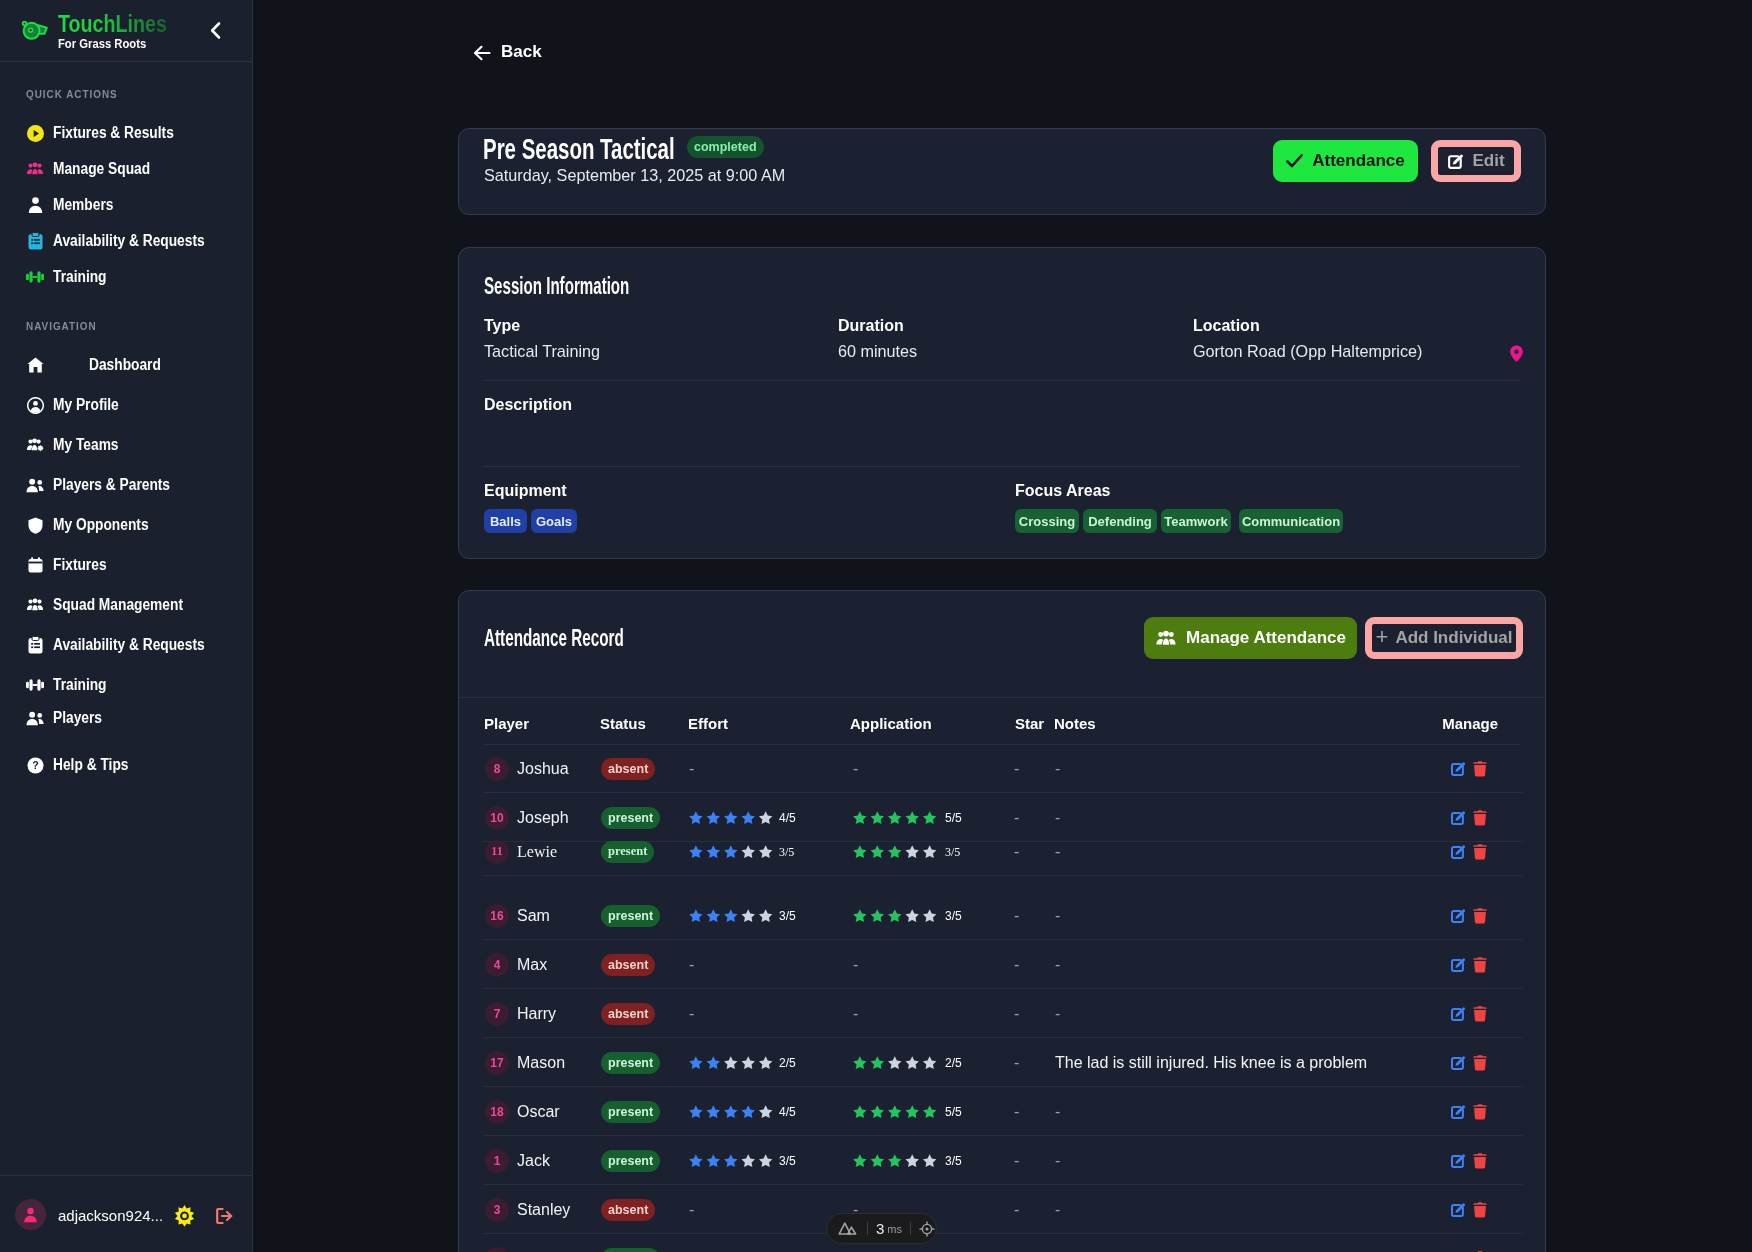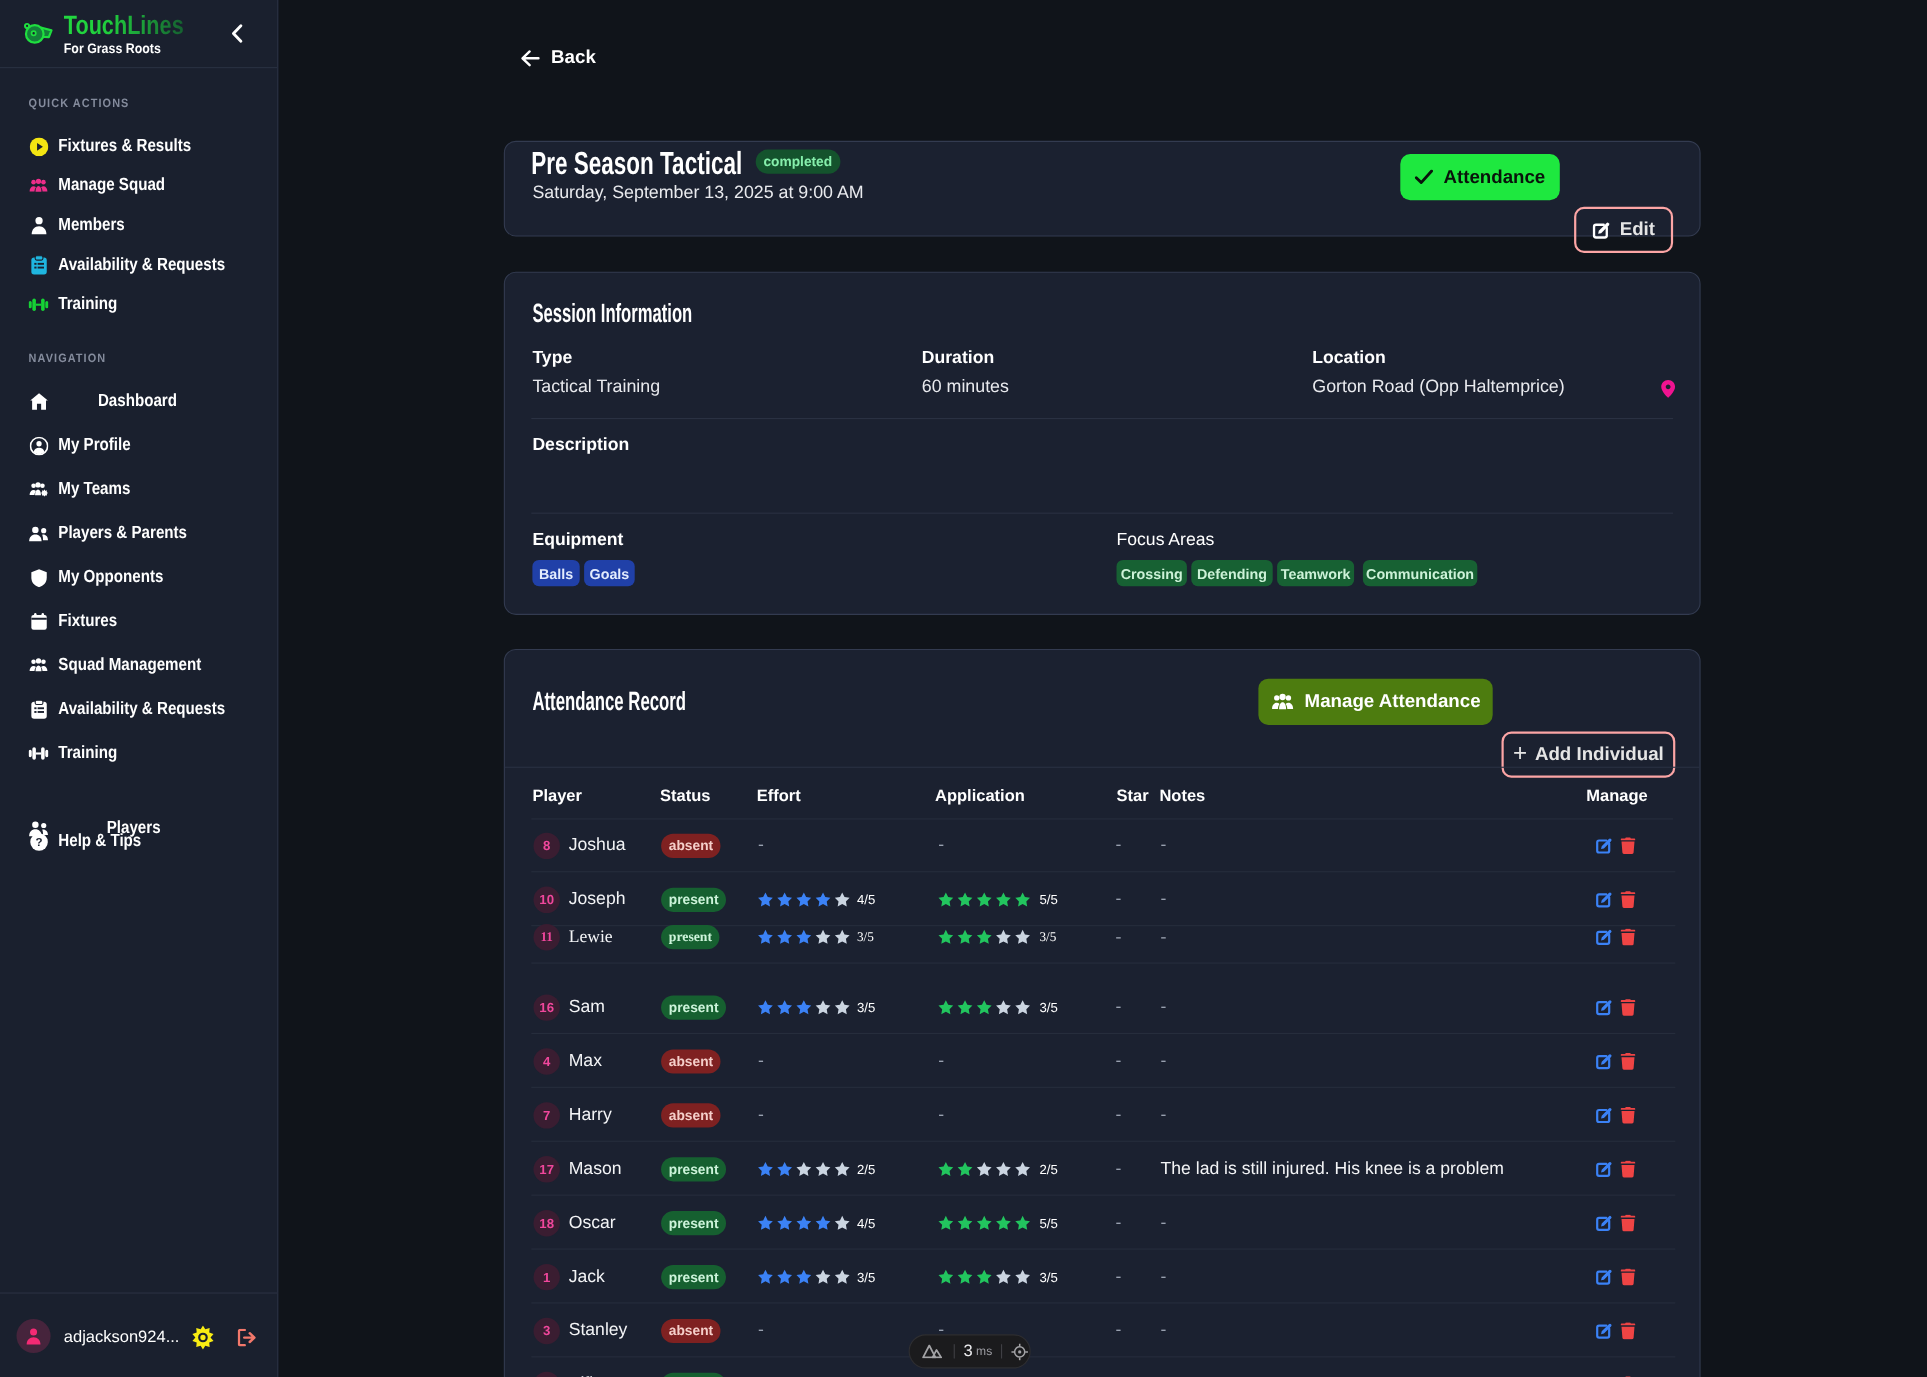--- a/index.html
+++ b/index.html
@@ -16,21 +16,21 @@
   .sb-label { position:absolute; left:26px; font-size:11px; font-weight:bold; letter-spacing:1.1px; color:#848b9c; transform:scaleX(.9); transform-origin:left center; }
   .sb-item { position:absolute; left:26px; height:24px; display:flex; align-items:center; white-space:nowrap; }
   .sb-item .ic { width:18px; height:18px; margin-right:9px; flex:0 0 18px; display:flex; align-items:center; justify-content:center; }
   .sb-item .tx { font-size:16px; font-weight:bold; color:#fff; display:inline-block; transform:scaleX(.86); transform-origin:left center; }
 
   
   .card { position:absolute; left:458px; width:1088px; background:#1b2130; border:1px solid #333b50; border-radius:11px; }
   .h-condensed { font-weight:bold; transform:scaleX(.78); transform-origin:left center; white-space:nowrap; }
 
   .btn { position:absolute; display:flex; align-items:center; justify-content:center; border-radius:9px; font-weight:bold; font-size:17px; white-space:nowrap; }
-  .btn-outline { border:2px solid #fca5a5; color:#e5e5e5;margin-top:48px; }
+  .btn-outline { border:7px solid #fca5a5; color:#a3a3a3; }
 
   .pill { display:inline-flex; align-items:center; justify-content:center; border-radius:999px; font-weight:bold; }
 
   
   .thead-lbl { position:absolute; top:124px; font-size:15px; font-weight:bold; color:#fff; }
   .row { position:absolute; left:0; width:1088px; height:49px; }
   .row .cell { position:absolute; top:50%; transform:translateY(-50%); }
   .rb { position:absolute; left:24px; right:24px; bottom:0; height:1px; background:#262d3c; }
   .badge { position:absolute; left:26px; top:50%; transform:translateY(-50%); width:24px; height:24px; border-radius:50%; background:#3a1d31;
     display:flex; align-items:center; justify-content:center; font-size:12px; font-weight:bold; color:#f0479c; }
@@ -237,21 +237,21 @@
             <rect x="0" y="3.5" width="3" height="7" rx="1.5"></rect>
             <rect x="3.6" y="1" width="3.4" height="12" rx="1.7"></rect>
             <rect x="12" y="1" width="3.4" height="12" rx="1.7"></rect>
             <rect x="16" y="3.5" width="3" height="7" rx="1.5"></rect>
             <rect x="7" y="6" width="5" height="2"></rect>
           </g>
         </svg>
       </span>
     <span class="tx">Training</span>
   </div>
-  <div class="sb-item" style="top:741px;gap:44px;">
+  <div class="sb-item" style="top:706px;">
     <span class="ic">
         <svg width="19" height="15" viewBox="0 0 19 15">
           <g fill="#fff">
             <circle cx="6.5" cy="3.5" r="3.1"></circle>
             <path d="M0.5 14.5 C0.5 10.5 3 7.9 6.5 7.9 C10 7.9 12.5 10.5 12.5 14.5 Z"></path>
             <circle cx="14.5" cy="4.3" r="2.5"></circle>
             <path d="M13.1 8.1 C16.2 7.6 18.6 9.9 18.6 13.4 L13.9 13.4 C13.9 11.3 13.6 9.5 13.1 8.1 Z"></path>
           </g>
         </svg>
       </span>
@@ -315,21 +315,21 @@
   <div style="position:absolute; left:25px; top:69px; font-size:16px; font-weight:bold;">Type</div>
   <div style="position:absolute; left:25px; top:94px; font-size:16.2px; color:#e9eaee;">Tactical Training</div>
   <div style="position:absolute; left:379px; top:69px; font-size:16px; font-weight:bold;">Duration</div>
   <div style="position:absolute; left:379px; top:94px; font-size:16.2px; color:#e9eaee;">60 minutes</div>
   <div style="position:absolute; left:734px; top:69px; font-size:16px; font-weight:bold;">Location</div>
   <div style="position:absolute; left:734px; top:94px; font-size:16.2px; color:#e9eaee;">Gorton Road (Opp Haltemprice)</div>
   <div style="position:absolute; left:24px; right:24px; top:132px; height:1px; background:#2a3142;"></div>
   <div style="position:absolute; left:25px; top:148px; font-size:16px; font-weight:bold;">Description</div>
   <div style="position:absolute; left:24px; right:24px; top:218px; height:1px; background:#2a3142;"></div>
   <div style="position:absolute; left:25px; top:234px; font-size:16px; font-weight:bold;">Equipment</div>
-  <div style="position:absolute; left:556px; top:234px; font-size:16px; font-weight:normal;">Focus Areas</div>
+  <div style="position:absolute; left:556px; top:234px; font-size:16px; font-weight:bold;">Focus Areas</div>
   <div class="pill eq" style="left:25px; width:43px;">Balls</div>
   <div class="pill eq" style="left:72px; width:46px;">Goals</div>
   <div class="pill fa" style="left:556px; width:64px;">Crossing</div>
   <div class="pill fa" style="left:624px; width:74px;">Defending</div>
   <div class="pill fa" style="left:702px; width:70px;">Teamwork</div>
   <div class="pill fa" style="left:780px; width:104px;">Communication</div>
   <svg style="position:absolute; left:1049px; top:97px;" width="17" height="17" viewBox="0 0 17 17">
     <path d="M8.5 0.5 C4.9 0.5 2.2 3.2 2.2 6.7 C2.2 11.2 8.5 16.8 8.5 16.8 C8.5 16.8 14.8 11.2 14.8 6.7 C14.8 3.2 12.1 0.5 8.5 0.5 Z M8.5 8.9 C7.3 8.9 6.3 7.9 6.3 6.7 C6.3 5.5 7.3 4.5 8.5 4.5 C9.7 4.5 10.7 5.5 10.7 6.7 C10.7 7.9 9.7 8.9 8.5 8.9 Z" fill="#f01390" fill-rule="evenodd"></path>
   </svg>
 </div>

